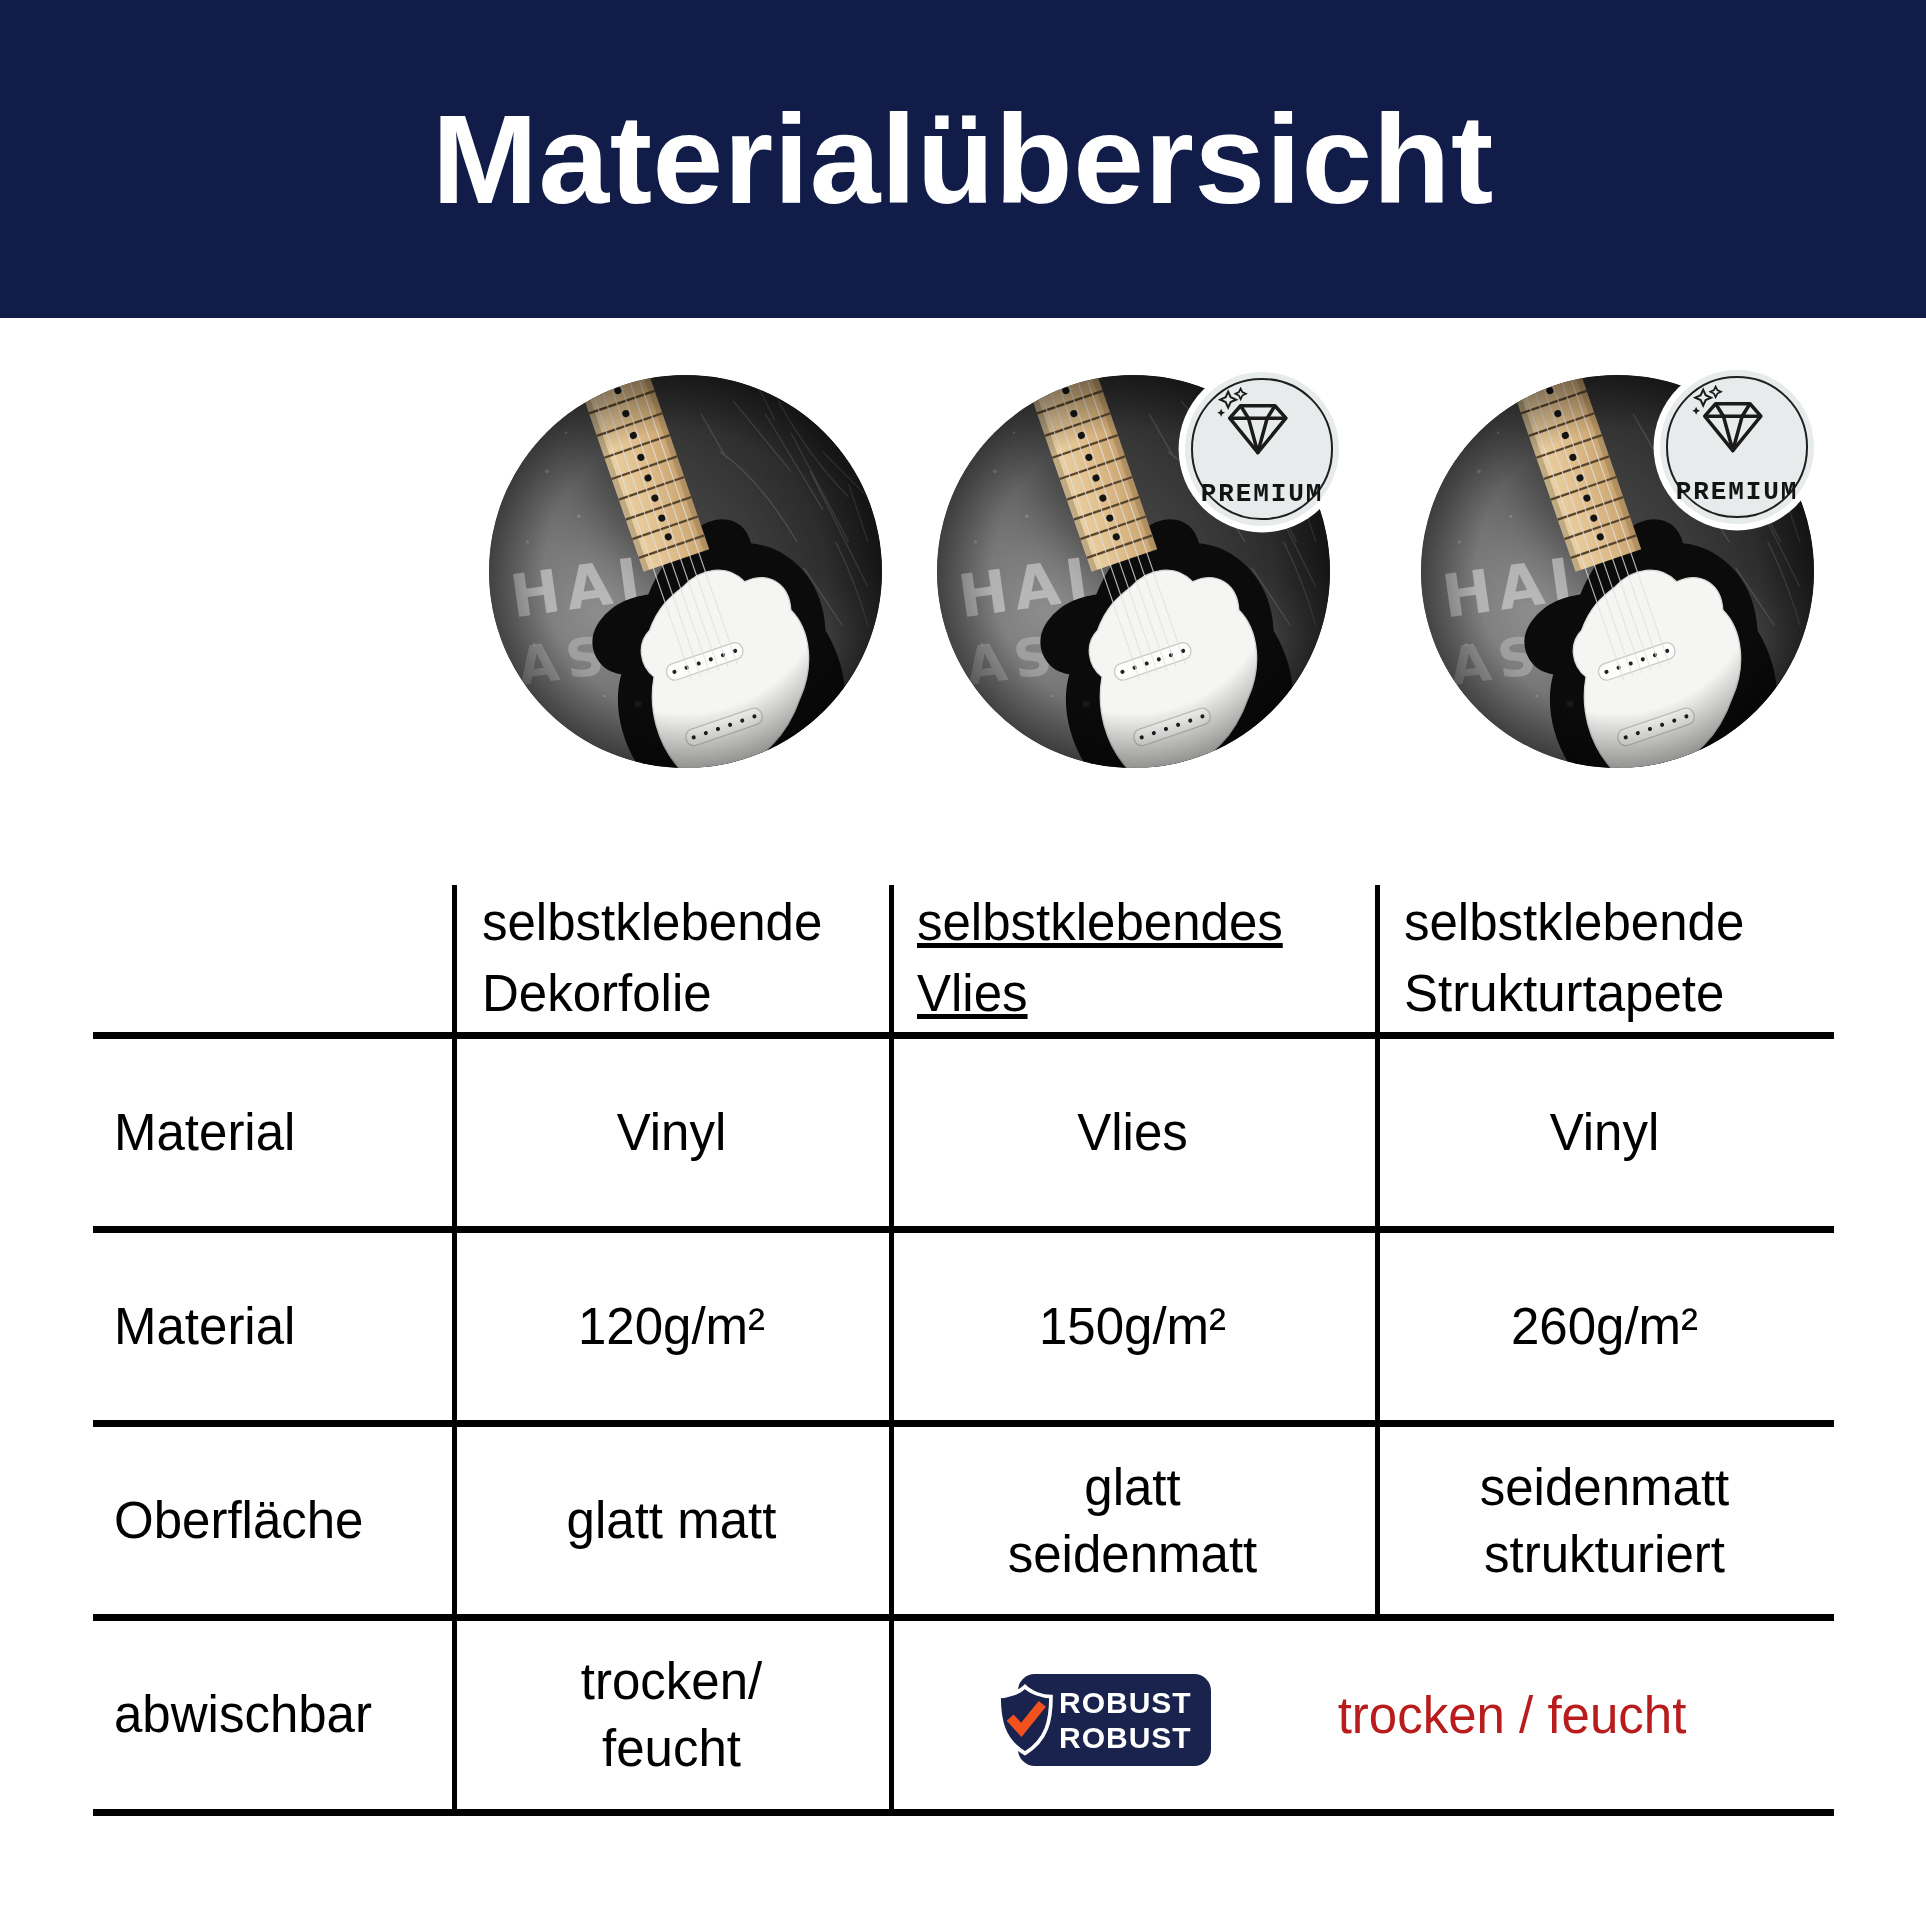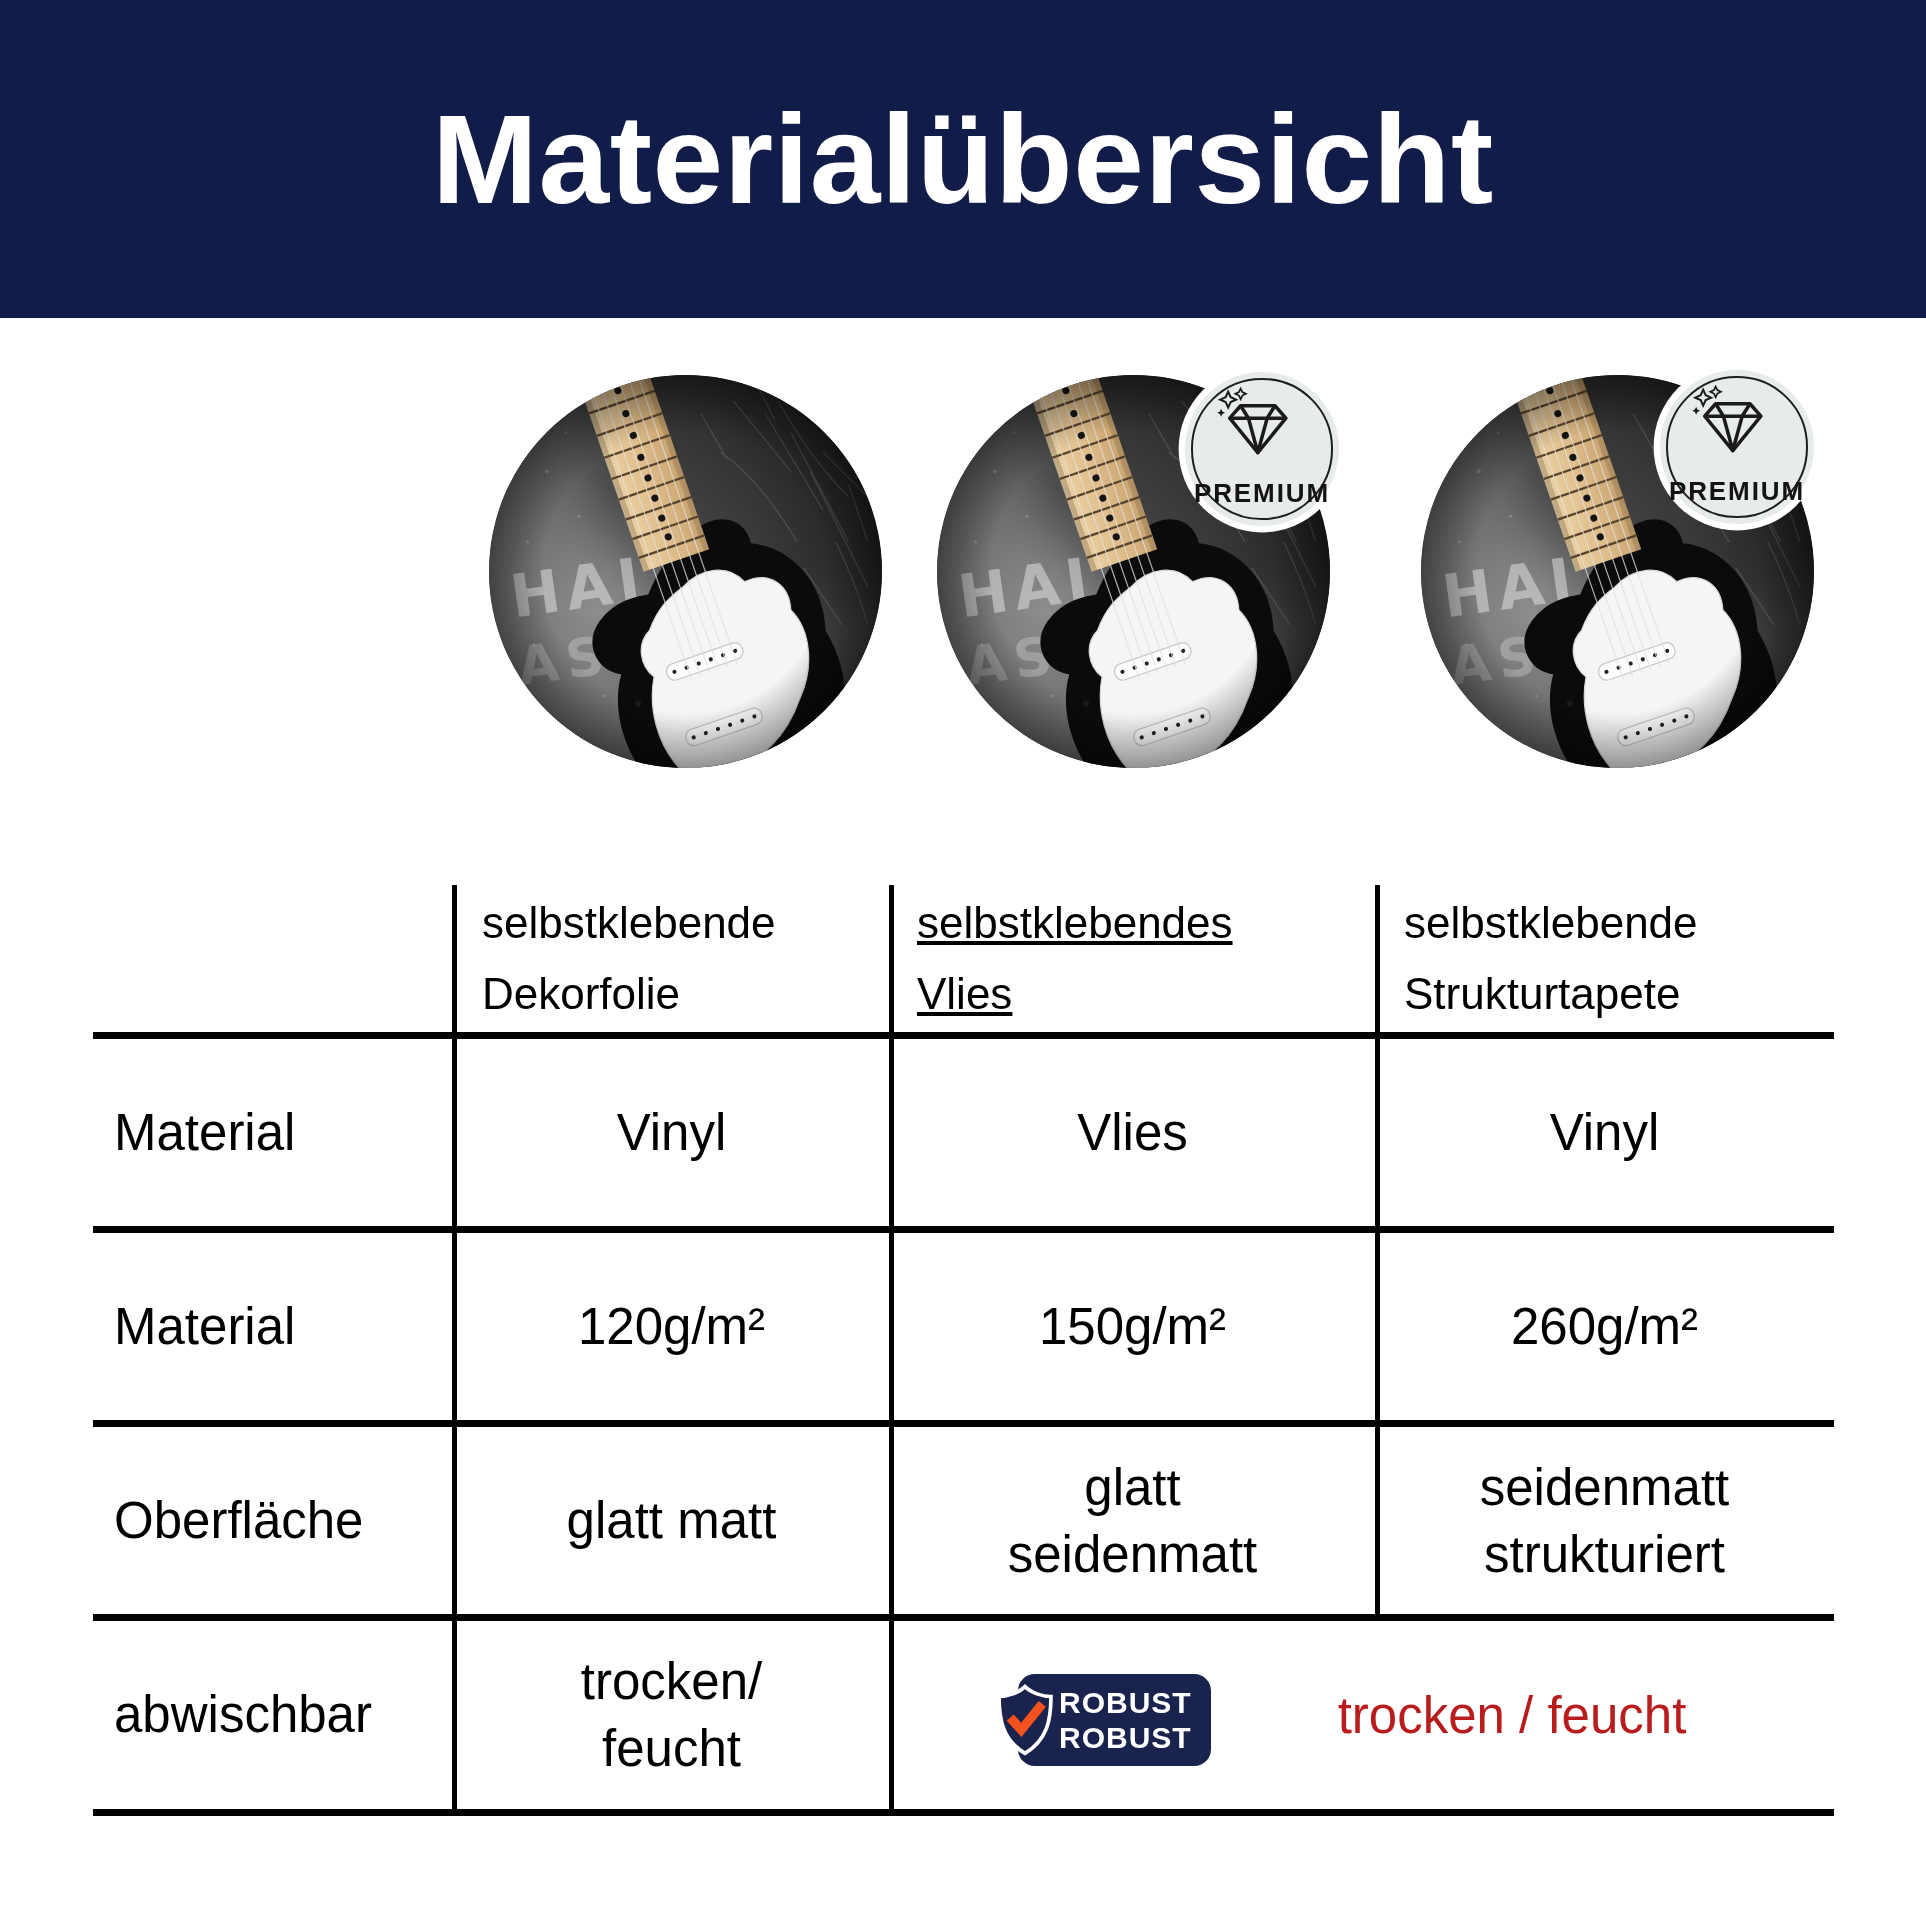--- a/index.html
+++ b/index.html
@@ -20,21 +20,21 @@
     position:absolute;width:393px;height:393px;border-radius:50%;overflow:hidden;
     background:#3a3a3a;
   }
   .photo-circle svg{display:block;width:393px;height:393px;}
   #circle-1{left:489px;top:375px;}
   #circle-2{left:937px;top:375px;}
   #circle-3{left:1421px;top:375px;}
   
   .premium-badge{
     position:absolute;width:154px;height:154px;border-radius:50%;
-    background:#e7ebeb;box-shadow:0 0 0 6.4px #ffffff;z-index:5;
+    background:#e7ebeb;box-shadow:0 0 0 6.4px #ffffff;z-index:5;font-family:Liberation Mono, monospace;
   }
   .premium-badge .ring{
     position:absolute;inset:6.4px;border:2.6px solid #1f1f1f;border-radius:50%;
   }
   .premium-badge .diamond{
     position:absolute;left:50%;top:15.4px;transform:translateX(-56%);
     width:96px;height:78px;
   }
   .premium-badge .premium-label{
     position:absolute;bottom:17.3px;left:0;width:100%;text-align:center;
@@ -49,21 +49,21 @@
   #hline-3{top:1420px;}
   #hline-4{top:1614px;}
   #hline-5{top:1809px;}
   .vline{position:absolute;width:5.1px;background:#000;top:885px;}
   #vline-1{left:452px;height:931px;}
   #vline-2{left:889px;height:931px;}
   #vline-3{left:1375px;height:736px;}
   
   .col-header{
     position:absolute;top:886px;height:144px;display:flex;flex-direction:column;
-    justify-content:center;font-size:44px;line-height:71px;color:#000;text-align:left;
+    justify-content:center;font-size:51px;line-height:71px;color:#000;text-align:left;
   }
   #col-header-1{left:482px;width:398px;}
   #col-header-2{left:917px;width:449px;text-decoration:underline;}
   #col-header-3{left:1404px;width:430px;}
   .label-cell{
     position:absolute;left:114px;width:334px;height:187px;display:flex;
     align-items:center;font-size:51px;color:#000;
   }
   .value-cell{
     position:absolute;width:385px;height:187px;display:flex;flex-direction:column;

